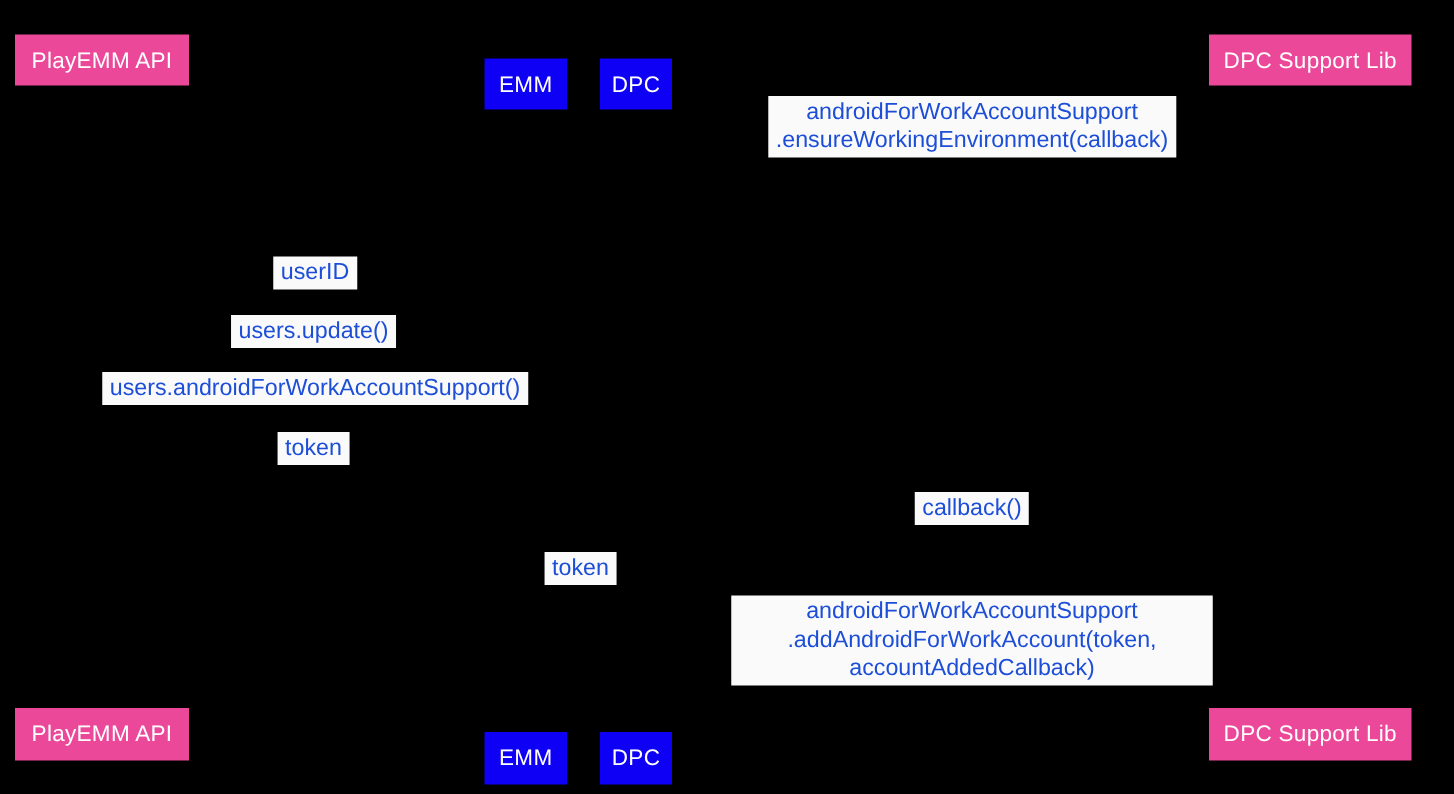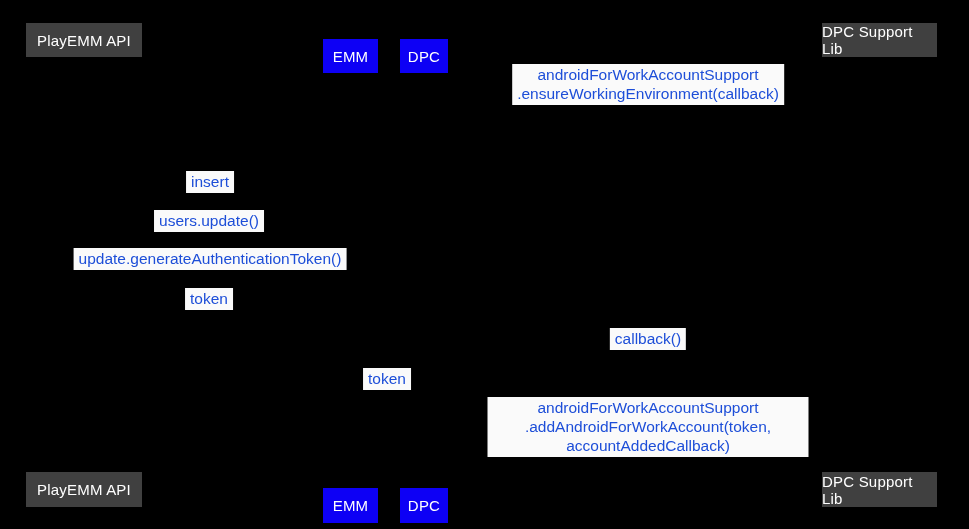--- a/index.html
+++ b/index.html
@@ -19,30 +19,30 @@
     position: absolute;
     height: 34px;
     display: flex;
     align-items: center;
     justify-content: center;
     color: #ffffff;
     font-size: 15px;
     letter-spacing: 0.2px;
     box-sizing: border-box;
   }
-  .actor.green { background: #404040; margin-left: 16px; }
+  .actor.green { background: #ec4899; }
   .actor.blue  { background: #0d00f5; margin-top: 16px; }
 
   .row-top .actor    { top: 23px; }
   .row-bottom .actor { top: 472px; height: 35px; }
 
   .pos-playemm { left: 10px;  width: 116px; }
   .pos-emm     { left: 323px; width: 55px;  }
   .pos-dpc     { left: 400px; width: 48px;  }
-  .pos-dsl     { left: 806px; width: 115px; }
+  .pos-dsl     { left: 806px; width: 135px; }
 
   .lifeline {
     position: absolute;
     top: 57px;
     height: 415px;
     width: 1px;
     background: #000000; 
   }
   .ll-playemm { left: 68px; }
   .ll-emm     { left: 350px; }
@@ -82,23 +82,23 @@
 
   <div class="row-top">
     <div class="actor green pos-playemm">PlayEMM API</div>
     <div class="actor blue pos-emm">EMM</div>
     <div class="actor blue pos-dpc">DPC</div>
     <div class="actor green pos-dsl">DPC Support Lib</div>
   </div>
 
   <div class="msg m-ensure">androidForWorkAccountSupport
 .ensureWorkingEnvironment(callback)</div>
-  <div class="msg m-userid">insert</div>
+  <div class="msg m-userid">userID</div>
   <div class="msg m-update">users.update()</div>
-  <div class="msg m-gentoken">update.generateAuthenticationToken()</div>
+  <div class="msg m-gentoken">users.androidForWorkAccountSupport()</div>
   <div class="msg m-token1">token</div>
   <div class="msg m-callback">callback()</div>
   <div class="msg m-token2">token</div>
   <div class="msg m-addacct">androidForWorkAccountSupport
 .addAndroidForWorkAccount(token, accountAddedCallback)</div>
 
   <div class="row-bottom">
     <div class="actor green pos-playemm">PlayEMM API</div>
     <div class="actor blue pos-emm">EMM</div>
     <div class="actor blue pos-dpc">DPC</div>

